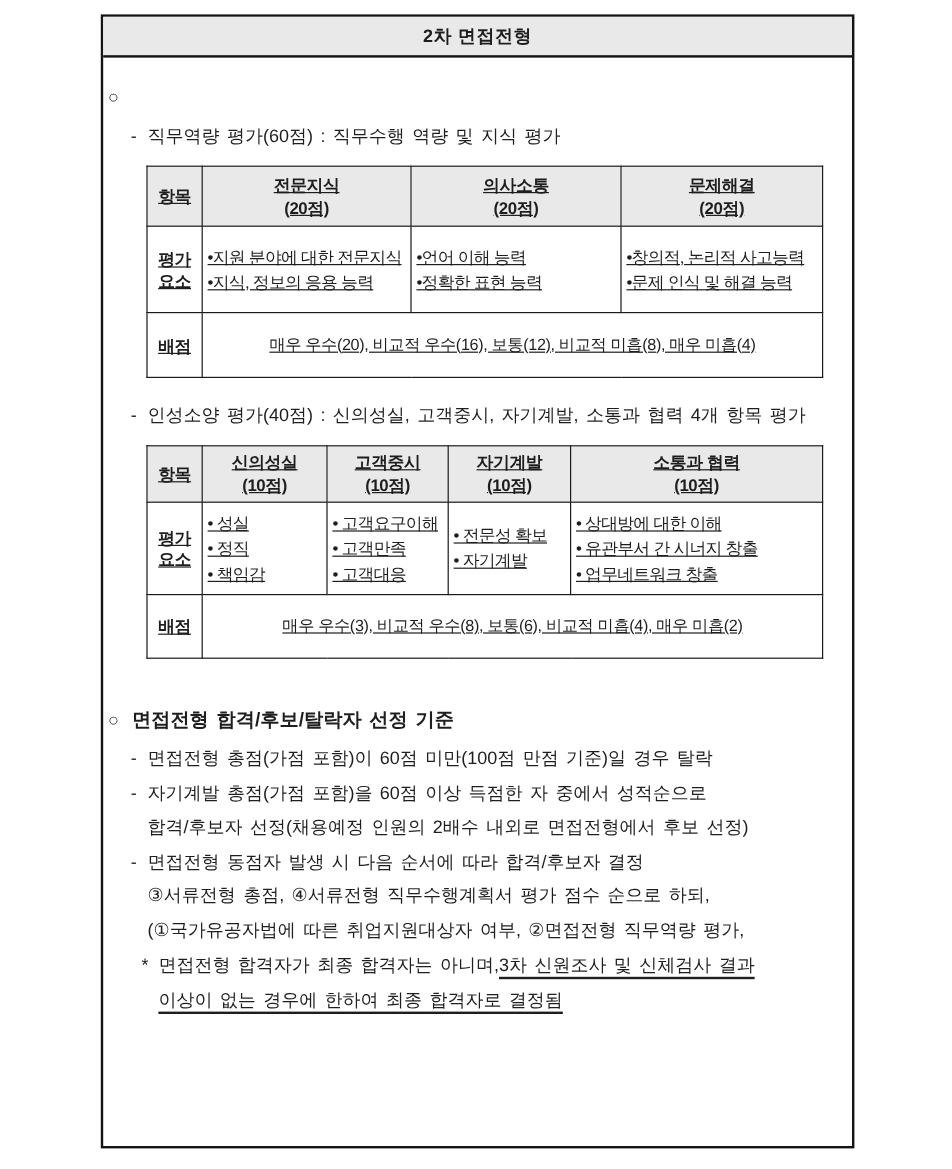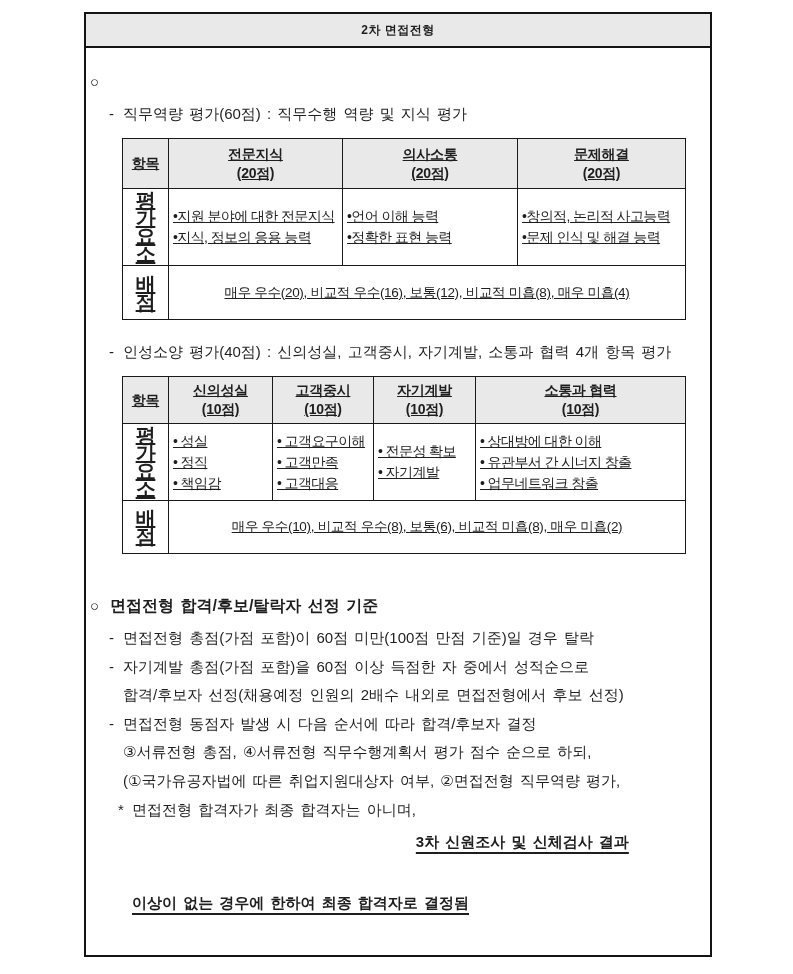--- a/index.html
+++ b/index.html
@@ -15,21 +15,21 @@
     left: 84px; top: 12px;
     width: 628px; height: 945px;
     border: 2px solid #141414;
     background: #ffffff;
   }
   .title-bar {
     height: 34px;
     background: #e9e9e9;
     border-bottom: 2px solid #141414;
     display: flex; align-items: center; justify-content: center;
-    font-weight: bold; font-size: 12px;
+    font-weight: bold; font-size: 15px;
     letter-spacing: 0.5px;
   }
   .content { padding: 22px 12px 0 4px; }
 
   .section-heading {
     display: flex; align-items: baseline;
     font-weight: bold; font-size: 16px;
     line-height: 24px;
     word-spacing: 2px;
     white-space: nowrap;
@@ -58,21 +58,21 @@
     overflow: hidden;
   }
   td.th-cell {
     background: #e9e9e9;
     font-weight: bold; text-align: center;
     font-size: 14px; line-height: 19px;
     letter-spacing: -0.3px;
   }
   td.label-cell {
     font-weight: bold; text-align: center;
-    font-size: 20px; line-height: 18px;
+    font-size: 14px; line-height: 18px;
     letter-spacing: -0.3px;
   }
   td.factor-cell {
     font-size: 14px; line-height: 21px;
     vertical-align: middle;
     padding-left: 5px;
     letter-spacing: -0.6px;
     white-space: nowrap;
   }
   td.score-cell {
@@ -92,25 +92,24 @@
   .body-line .dash { width: 14px; flex: none; margin-left: 19px; }
   .note-line {
     display: flex;
     font-size: 15px; line-height: 29px;
     word-spacing: 2px;
     white-space: nowrap;
   }
   .note-line .star { width: 14px; flex: none; margin-left: 28px; }
   .note-line .cont-indent { width: 14px; flex: none; margin-left: 28px; }
   .emphasis {
-    font-weight: bold;
+    font-weight: normal;
     text-decoration: underline;
     text-underline-offset: 5px;
     text-decoration-thickness: 1.5px;
-    margin-top: 32px;
   }
 </style>
 </head>
 <body>
 
 <div class="doc">
 
   <div class="title-bar">
     <span>2차 면접전형</span>
   </div>
@@ -227,21 +226,21 @@
           <div>• 자기계발</div>
         </td>
         <td class="factor-cell">
           <div>• 상대방에 대한 이해</div>
           <div>• 유관부서 간 시너지 창출</div>
           <div>• 업무네트워크 창출</div>
         </td>
       </tr>
       <tr style="height:53px">
         <td class="label-cell">배점</td>
-        <td class="score-cell" colspan="4">매우 우수(10), 비교적 우수(8), 보통(6), 비교적 미흡(8), 매우 미흡(2)</td>
+        <td class="score-cell" colspan="4">매우 우수(3), 비교적 우수(8), 보통(6), 비교적 미흡(4), 매우 미흡(2)</td>
       </tr>
     </tbody>
       </table>
 
     <div class="section2">
       <div class="section-heading">
         <span class="marker">○</span>
         <span>면접전형 합격/후보/탈락자 선정 기준</span>
       </div>
 

